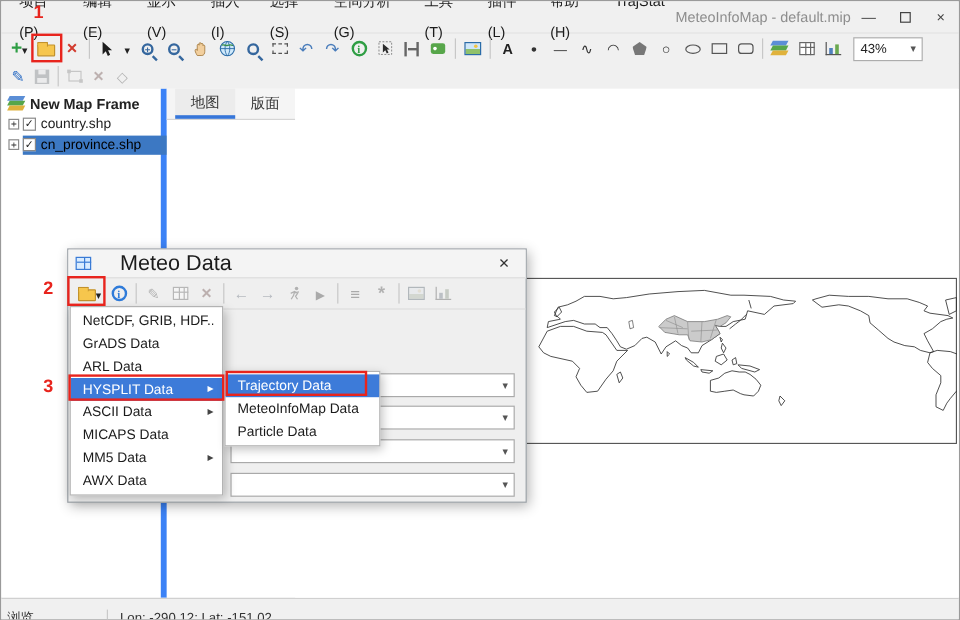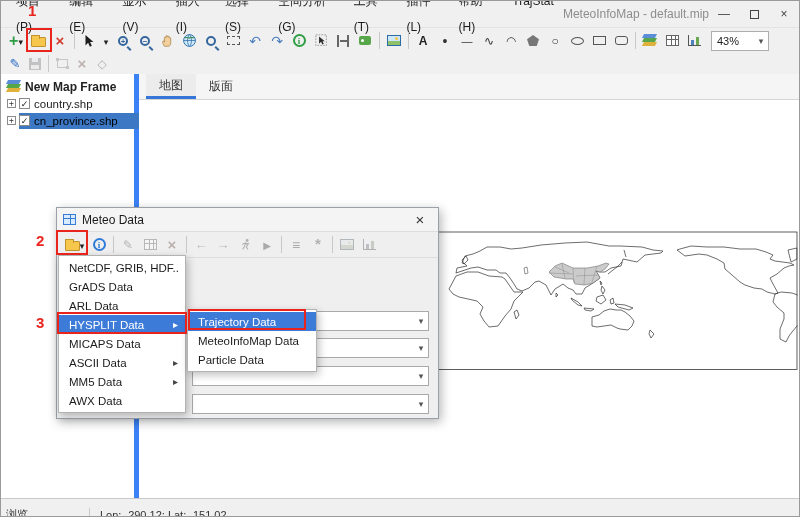--- a/index.html
+++ b/index.html
@@ -95,38 +95,38 @@
   .lrow .name { margin-left:4px; font-size:11.5px; }
   .frame-row .name { font-weight:bold; font-size:12px; }
   .exp { width:9px; height:9px; border:1px solid #8a8a8a; background:#fff; font:8px/8px "DejaVu Sans Mono",monospace; text-align:center; color:#333; flex:0 0 auto; }
   .exp::before { content:"+"; }
   .cb { width:11px; height:11px; border:1px solid #8a8a8a; background:#fff; font:9px/10px "DejaVu Sans",sans-serif; text-align:center; color:#222; margin-left:3px; flex:0 0 auto; }
   .cb::before { content:"✓"; }
   .sel-wrap { display:flex; align-items:center; background:#3c78c3; color:#000000; height:16px; padding-right:26px; margin-left:3px; }
   .sel-wrap .cb { margin-left:0; margin-right:0; }
   .sel-wrap .name { margin-left:4px; }
 
-  .main-col { flex:1; display:flex; flex-direction:column; background:#fff; }
+  .main-col { flex:1; display:flex; flex-direction:row; background:#fff; }
   .tabbar { height:26px; background:#f5f5f5; border-bottom:1px solid #d5d5d5; display:flex; align-items:stretch; padding-left:7px; }
   .tab { padding:0 13px; display:flex; align-items:center; font-size:12px; color:#333; }
   .tab.active { border-bottom:3px solid #3676d9; background:#ececec; }
   .canvas { flex:1; background:#fff; position:relative; }
 
   .worldmap { position:absolute; left:0; top:0; z-index:1; pointer-events:none; }
 
   
   .statusbar { height:32px; border-top:1px solid #c9c9c9; background:#f0f0f0; display:flex; align-items:center; font-size:11px; color:#333; }
   .sb-left { width:88px; padding-left:5px; overflow:hidden; white-space:nowrap; }
   .sb-sep { width:1px; height:14px; background:#c9c9c9; }
   .sb-coords { padding-left:10px; }
 
   
   .dialog { position:absolute; left:55px; top:206px; width:383px; height:212px; background:#efefef; border:1px solid #9aa0a6; box-shadow:2px 3px 10px rgba(0,0,0,.30); z-index:10; }
   .dlg-title { height:24px; display:flex; align-items:center; background:#f4f4f4; border-bottom:1px solid #ddd; padding:0 6px; }
-  .dlg-title .t { margin-left:6px; font-size:12px; color:#1b1b1b; flex:1; }
+  .dlg-title .t { margin-left:24px; font-size:18px; color:#1b1b1b; flex:1; }
   .dlg-ico { width:13px; height:11px; border:1px solid #3a7bd5; background:
       linear-gradient(#3a7bd5,#3a7bd5) 0 3px/13px 1px no-repeat,
       linear-gradient(#3a7bd5,#3a7bd5) 6px 0/1px 11px no-repeat, #d9ecff; }
   .dlg-close { width:24px; height:22px; display:flex; align-items:center; justify-content:center; font-size:15px; color:#333; }
   .dlg-tools { height:26px; display:flex; align-items:center; padding:0 4px; border-bottom:1px solid #ddd; }
   .dlg-tools .tb { width:22px; height:22px; }
   .dlg-tools .tb.wcaret { width:27px; }
   .dlg-body { position:relative; height:160px; }
   .fld-label { position:absolute; font-size:12px; color:#1b1b1b; }
   .combo { position:absolute; height:20px; background:#fff; border:1px solid #a9a9a9; display:flex; align-items:center; }
@@ -490,25 +490,25 @@
       </div>
     <div class="mi">
         <span class="lbl">GrADS Data</span>
       </div>
     <div class="mi">
         <span class="lbl">ARL Data</span>
       </div>
     <div class="mi hl has-sub">
         <span class="lbl">HYSPLIT Data</span>
       </div>
-    <div class="mi">
-        <span class="lbl">MICAPS Data</span>
-      </div>
     <div class="mi has-sub">
         <span class="lbl">ASCII Data</span>
+      </div>
+    <div class="mi">
+        <span class="lbl">MICAPS Data</span>
       </div>
     <div class="mi has-sub">
         <span class="lbl">MM5 Data</span>
       </div>
     <div class="mi">
         <span class="lbl">AWX Data</span>
       </div>
   </div>
 
   <div class="menu subm">

